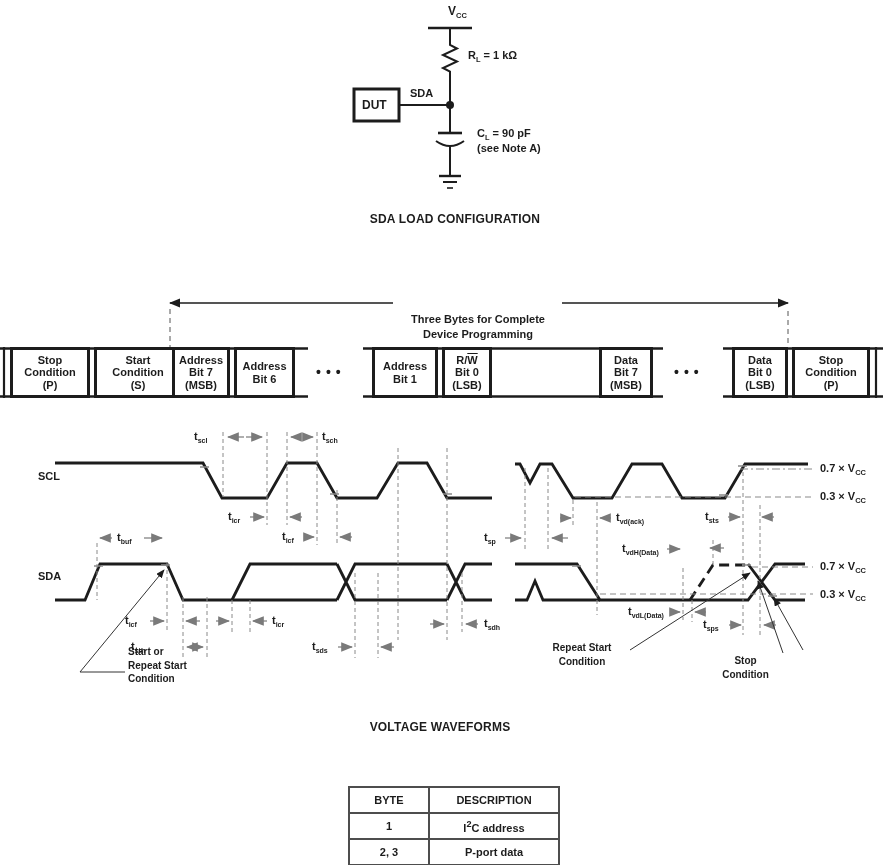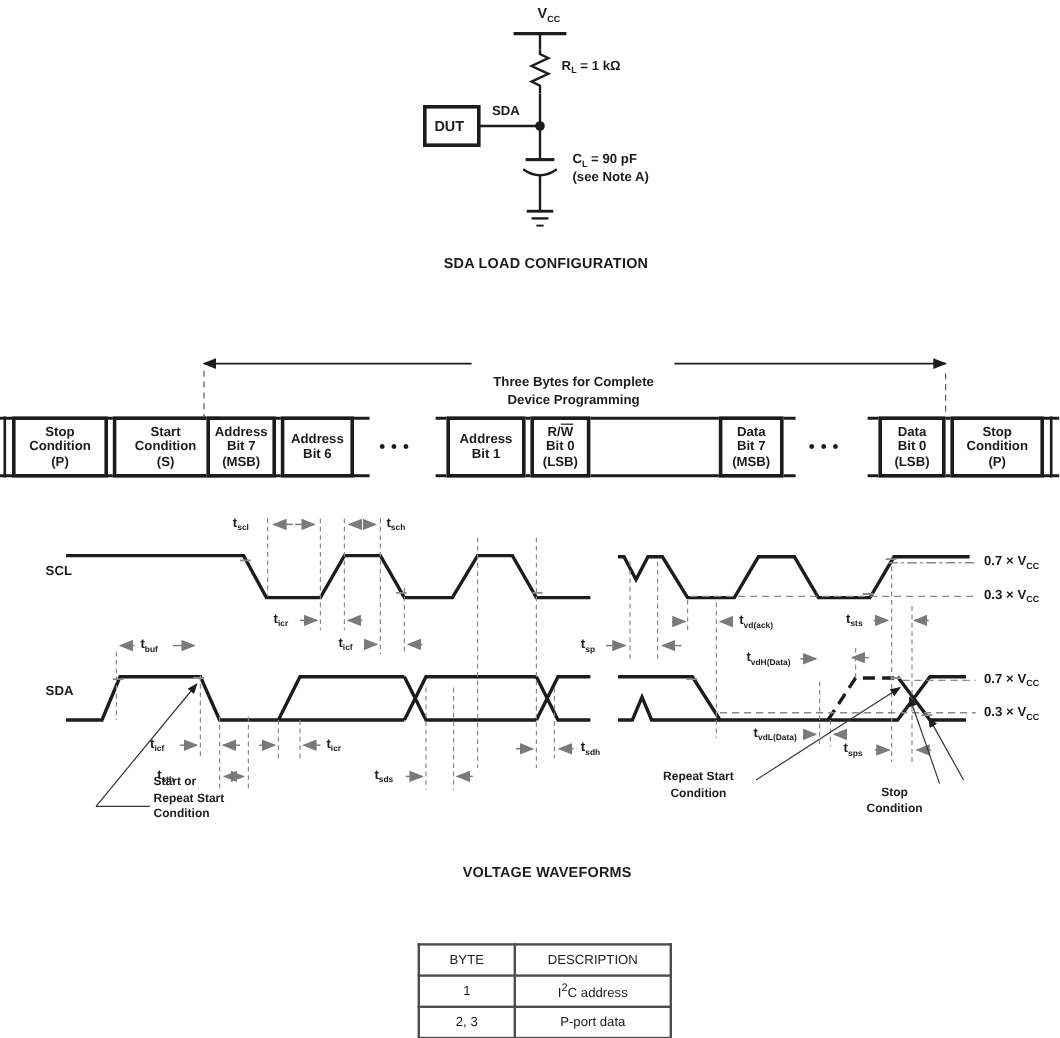--- a/index.html
+++ b/index.html
@@ -14,21 +14,21 @@
   .bigarrow-label{position:absolute;left:393px;top:284px;width:170px;text-align:center;
                   font-size:11px;line-height:15px;white-space:pre-line;margin-top:28px;}
   .bbox{position:absolute;top:347px;height:51px;box-sizing:border-box;border:3px solid #1c1c1c;
         background:#fff;display:flex;align-items:center;justify-content:center;
         text-align:center;font-size:11px;line-height:12.5px;}
   .prelines{white-space:pre-line;}
   .ovl{text-decoration:overline;}
   .dots{position:absolute;top:364px;font-size:14px;letter-spacing:5px;}
   .ann{position:absolute;font-size:10px;line-height:13.5px;white-space:pre-line;}
   .figtable{position:absolute;left:348px;top:786px;border-collapse:collapse;}
-  .figtable td{border:2px solid #4d4d4d;text-align:center;font-size:11px;font-weight:normal;
+  .figtable td{border:2px solid #4d4d4d;text-align:center;font-size:11px;font-weight:bold;
                height:24px;padding:0 6px;background:#fff;color:#1c1c1c;margin-left:42px;}
   .figtable .c1{width:66px;} .figtable .c2{width:116px;}
 </style>
 </head>
 <body>
 
 <div class="canvas">
 
   <svg width="883" height="865" viewBox="0 0 883 865">
     <defs>
@@ -234,21 +234,21 @@
   <span class="tl" style="left:484px;top:618px"><span>t</span><sub>sdh</sub></span>
 
   <div class="ann" style="left:128px;top:645px">Start or
 Repeat Start
 Condition</div>
   <div class="ann" style="left:536px;top:641px;width:92px;text-align:center">Repeat Start
 Condition</div>
   <div class="ann" style="left:703px;top:654px;width:85px;text-align:center">Stop
 Condition</div>
 
-  <div class="cap" style="left:346px;top:720px;width:220px">VOLTAGE WAVEFORMS</div>
+  <div class="cap" style="left:330px;top:720px;width:220px">VOLTAGE WAVEFORMS</div>
 
   <table class="figtable">
     <tbody>
         <tr>
       <td class="c1">BYTE</td>
       <td class="c2">DESCRIPTION</td>
     </tr>
     <tr>
       <td class="c1">1</td>
       <td class="c2"><span>I</span><sup>2</sup><span>C address</span></td>

